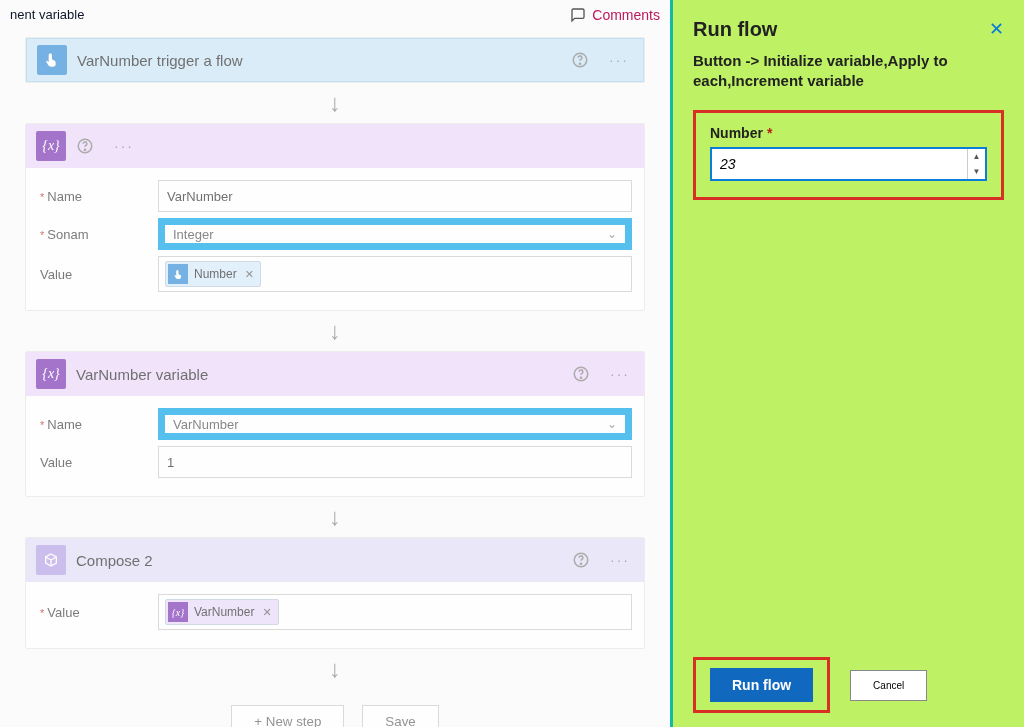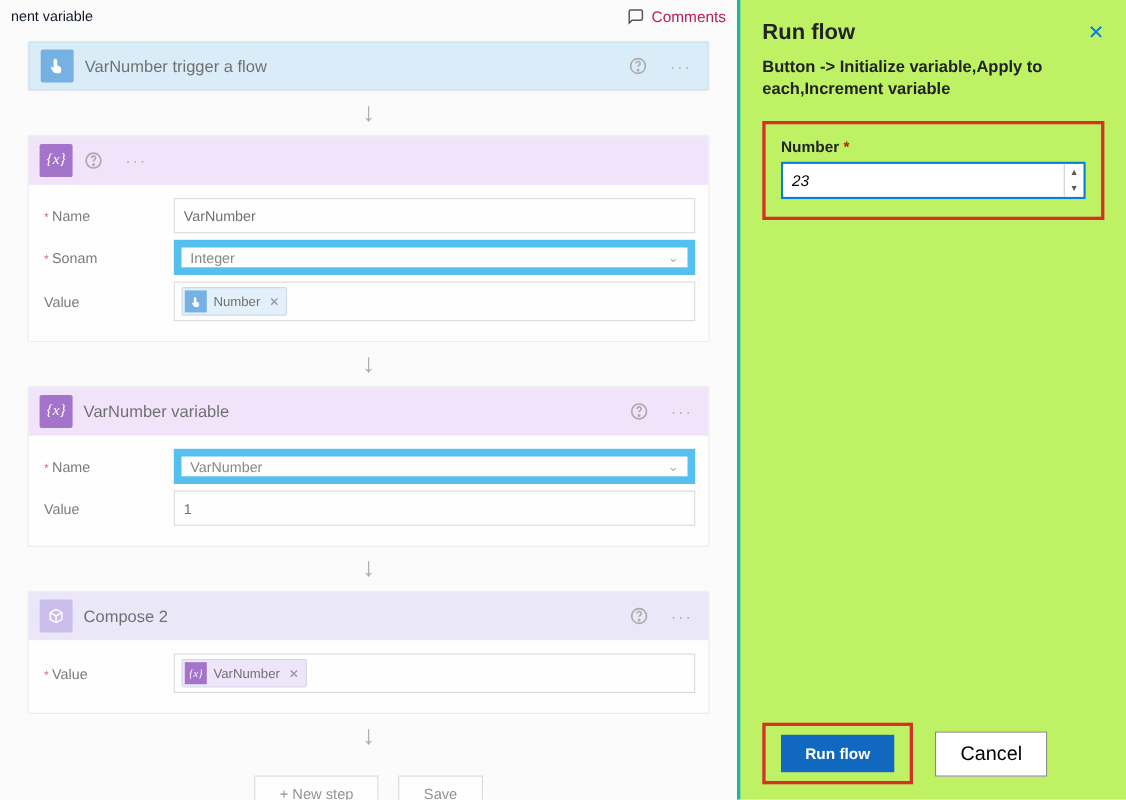--- a/index.html
+++ b/index.html
@@ -55,21 +55,21 @@
   .field-label-top { font-size: 14px; font-weight:600; color:#222; margin-bottom:6px; display:flex; gap:4px; }
   .field-label-top .star { color:#b91f17; }
   .num-input-wrap { display:flex; align-items:center; border: 2px solid #0a7dd8; height: 34px; background:#fff; position:relative; }
   .num-input { flex:1; border:none; outline:none; padding: 4px 8px; font-size:14px;font-style:italic; }
   .spinner { display:flex; flex-direction:column; border-left:1px solid #ccc; width:18px; height:100%; }
   .spin-btn { flex:1; display:flex; align-items:center; justify-content:center; font-size:8px; color:#555; cursor:pointer; }
   .panel-spacer { flex:1; }
   .panel-footer { display:flex; gap:20px; align-items:center; }
   .run-highlight { border:3px solid #d93025; padding: 8px 14px; display:inline-flex; }
   .btn-primary { background:#1068bf; color:#fff; border:none; padding:9px 22px; font-size:14px; font-weight:600; cursor:pointer; }
-  .btn-secondary { background:#fff; border:1px solid #888; padding:9px 22px; font-size:18px; cursor:pointer; }
+  .btn-secondary { background:#fff; border:1px solid #888; padding:9px 22px; font-size:10px; cursor:pointer; }
 
   svg { display:block; }
 </style>
 </head>
 <body>
 
 <div class="canvas-wrap">
   <div class="canvas-topbar">
     <div class="top-title">nent variable</div>
     <div class="comments-link">

